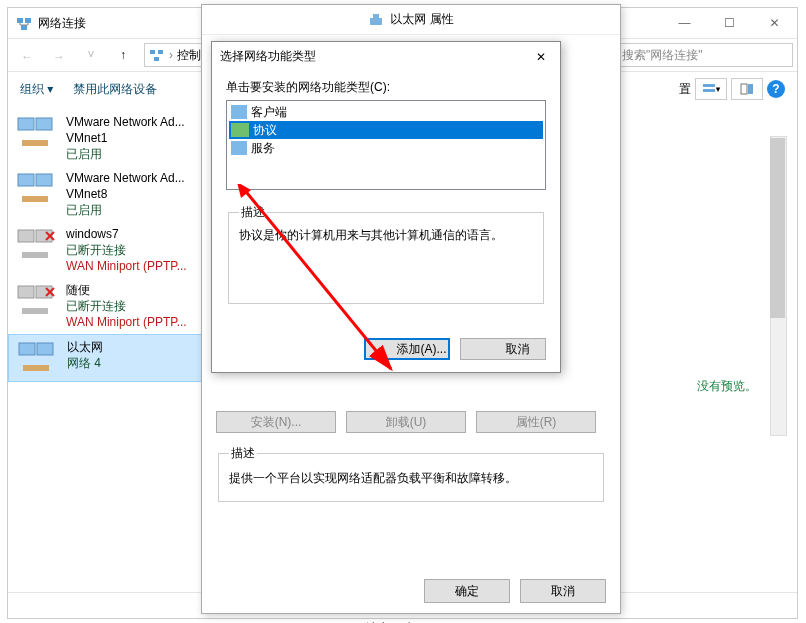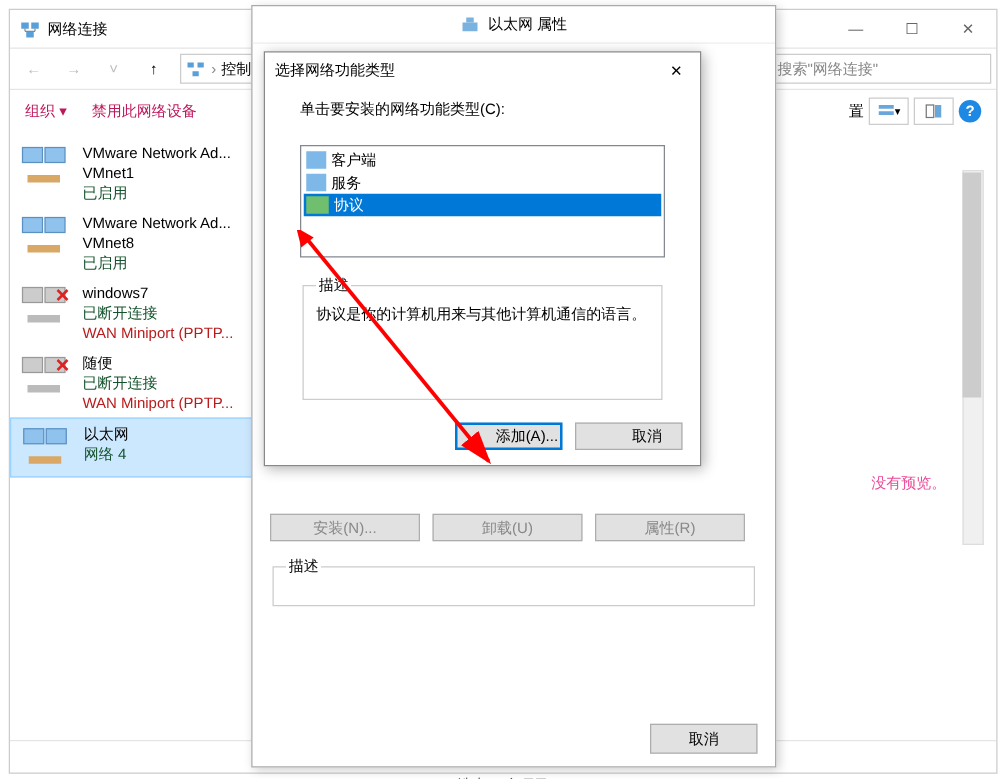--- a/index.html
+++ b/index.html
@@ -15,58 +15,58 @@
 
 .navbar { height: 34px; border-top: 1px solid #e5e5e5; border-bottom: 1px solid #e5e5e5; display: flex; align-items: center; padding: 0 4px; gap: 2px; }
 .nav-arrow { width: 30px; height: 28px; display: flex; align-items: center; justify-content: center; color: #555; }
 .nav-arrow.disabled { color: #bbb; }
 .nav-up { width: 30px; height: 28px; display: flex; align-items: center; justify-content: center; }
 .addr-bar { flex: 1; height: 24px; border: 1px solid #ccc; display: flex; align-items: center; padding-left: 4px; gap: 4px; margin: 0 4px; }
 .addr-bar .chev { color: #888; }
 .search-box { width: 178px; height: 24px; border: 1px solid #ccc; background: #fff; display: flex; align-items: center; padding-left: 6px; color:#888; }
 
 .toolbar { height: 34px; display: flex; align-items: center; padding: 0 12px; gap: 20px; position: relative; }
-.toolbar .item { color: #be185d; display: flex; align-items: center; gap: 4px; }
+.toolbar .item { color: #0c4a6e; display: flex; align-items: center; gap: 4px; }
 .toolbar .right { margin-left: auto; display: flex; align-items: center; gap: 4px; }
 .tb-btn { width: 32px; height: 22px; border: 1px solid #ccc; display:flex; align-items:center; justify-content:center; }
 
 .content { position: relative; display: flex; height: 518px; }
 .list { width: 200px; padding: 4px 0; overflow: hidden; }
 .row { display: flex; padding: 4px 8px; gap: 10px; }
 .row.sel { background: #cce8ff; border: 1px solid #99d1ff; }
 .row .icon-adapter { width: 40px; height: 38px; }
 .row .txts { display: flex; flex-direction: column; line-height: 16px; }
 .row .txts .name { color: #000; }
 .row .txts .status { color: #14532d; }
 .row .txts .detail { color: #b91c1c; text-align: center; }
 
 .preview-pane { position: absolute; right: 10px; top: 30px; width: 170px; height: 480px; }
 .preview-scroll { position:absolute; right:0; top:0; width:17px; height:300px; background:#f0f0f0; border:1px solid #ddd;}
 .preview-thumb{ position:absolute; right:1px; top:1px; width:15px; height:180px; background:#ccc;}
-.preview-text { position:absolute; right:30px; top:242px; color:#ec4899; white-space: nowrap; }
+.preview-text { position:absolute; right:30px; top:242px; color:#15803d; white-space: nowrap; }
 
 .statusbar { position: absolute; bottom: 0; left: 0; right: 0; height: 26px; border-top: 1px solid #e5e5e5; display: flex; align-items: center; padding: 0 10px; gap: 10px; flex-direction: column; }
 .statusbar .sb-right { margin-left:auto; display:flex; gap:4px;}
 .sb-view { width:22px; height:18px; border:1px solid #ccc;}
 
 
 .dlg1 { position: absolute; left: 201px; top: 4px; width: 420px; height: 610px; background: #fff; border: 1px solid #aaa; box-shadow: 2px 2px 8px rgba(0,0,0,0.2); z-index:5;}
 .dlg1 .dlg-title { height: 30px; display: flex; align-items: center; padding: 0 8px; gap: 6px; border-bottom: 1px solid #eee; justify-content: center; }
 .dlg1 .body { padding: 10px 14px; }
 .dlg1 .btnrow { display:flex; gap:10px; margin-top:6px; }
 .dlg1 .btn { width: 120px; height: 22px; border: 1px solid #adadad; background:#e1e1e1; display:flex; align-items:center; justify-content:center; color:#888; }
 .dlg1 fieldset { border:1px solid #ccc; margin-top: 12px; padding: 8px 10px 14px 10px; }
 .dlg1 .footer { position:absolute; bottom:10px; right:14px; display:flex; gap:10px; }
 .dlg1 .footer .btn2 { width: 86px; height: 24px; border:1px solid #adadad; background:#e1e1e1; display:flex; align-items:center; justify-content:center;}
 
 
 .dlg2 { position: absolute; left: 211px; top: 41px; width: 350px; height: 332px; background: #fff; border: 1px solid #888; box-shadow: 2px 2px 10px rgba(0,0,0,0.3); z-index:10;}
 .dlg2 .dlg2-title { height: 29px; display:flex; align-items:center; padding: 0 8px; justify-content: space-between; }
-.dlg2 .dlg2-body { padding: 8px 28px; }
-.dlg2 .listbox { border:1px solid #828790; height: 90px; margin-top: 20px; padding: 2px; }
+.dlg2 .dlg2-body { padding: 8px 14px; }
+.dlg2 .listbox { border:1px solid #828790; height: 90px; margin-top: 4px; padding: 2px; }
 .dlg2 .lb-item { display:flex; align-items:center; height:18px; padding-left:2px; gap:4px;}
 .dlg2 .lb-item.sel { background:#0078d7; color:#fff; }
 .dlg2 fieldset { border:1px solid #ccc; margin-top: 14px; padding: 6px 10px 18px 10px; height:100px;}
 .dlg2 .btns { position:absolute; bottom: 12px; right: 14px; display:flex; gap:10px; }
 .dlg2 .btn { width: 86px; height: 22px; border:1px solid #adadad; background:#e1e1e1; display:flex; align-items:center; justify-content:center;padding-left:29px;}
 .dlg2 .btn.primary { border: 2px solid #0078d7; background:#e1e1e1; }
 
 
 .arrow1 { position:absolute; left: 233px; top: 184px; z-index:20; pointer-events:none;}
 .help-icon { width:18px; height:18px; border-radius:50%; background:#1e88e5; color:#fff; display:flex; align-items:center; justify-content:center; font-weight:bold;}
@@ -228,46 +228,48 @@
   </div>
   <div class="body">
     <div style="height: 360px;"></div>
     <div class="btnrow">
       <div class="btn">安装(N)...</div>
       <div class="btn">卸载(U)</div>
       <div class="btn">属性(R)</div>
     </div>
     <fieldset>
       <legend>描述</legend>
+      <span>提供一个平台以实现网络适配器负载平衡和故障转移。</span>
     </fieldset>
   </div>
   <div class="footer">
+    <div class="btn2">确定</div>
     <div class="btn2">取消</div>
   </div>
 </div>
 
 <div class="dlg2">
   <div class="dlg2-title">
     <span>选择网络功能类型</span>
     <span class="close-x">✕</span>
   </div>
   <div class="dlg2-body">
     <div>单击要安装的网络功能类型(C):</div>
     <div class="listbox">
       <div class="lb-item">
           <span class="mini-icon"></span>
           <span>客户端</span>
         </div>
+      <div class="lb-item sel">
+          <span class="mini-icon green"></span>
+          <span>协议</span>
+        </div>
       <div class="lb-item">
           <span class="mini-icon"></span>
           <span>服务</span>
-        </div>
-      <div class="lb-item sel">
-          <span class="mini-icon green"></span>
-          <span>协议</span>
         </div>
     </div>
     <fieldset>
       <legend>描述</legend>
       <span>协议是你的计算机用来与其他计算机通信的语言。</span>
     </fieldset>
   </div>
   <div class="btns">
     <div class="btn primary">添加(A)...</div>
     <div class="btn">取消</div>

